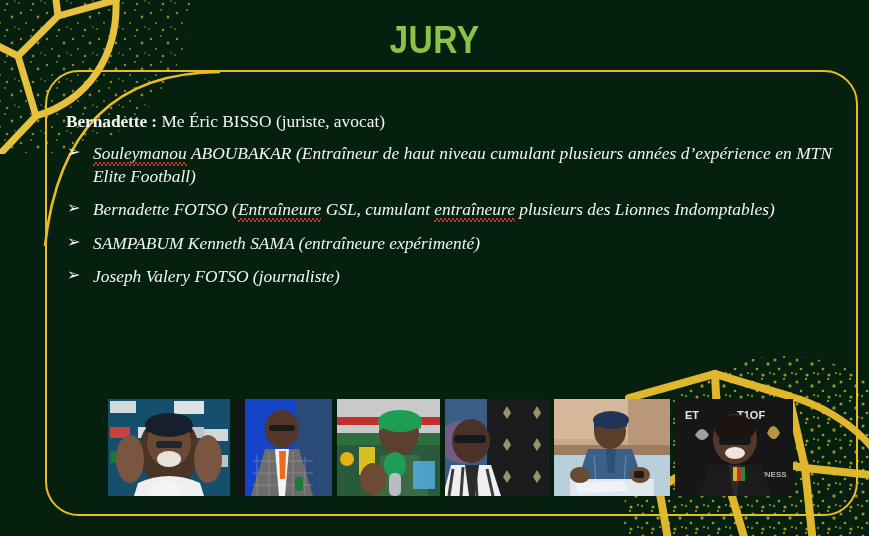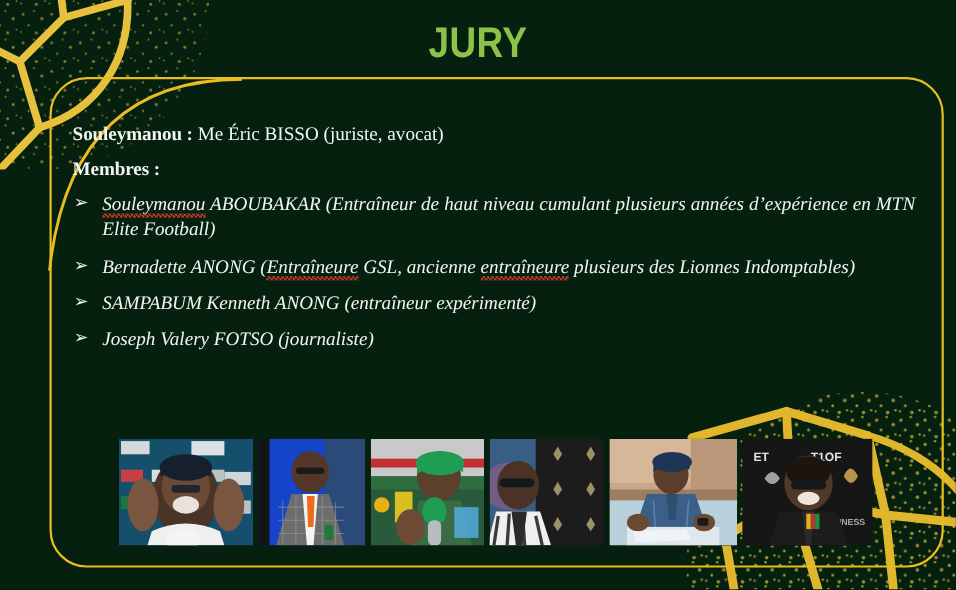--- a/index.html
+++ b/index.html
@@ -213,39 +213,38 @@
     </svg>
   </div>
 
   <div id="title">JURY</div>
 
   <div id="frame"></div>
 
   <div id="content">
 
 
-    <p class="para plain"><span class="lbl">Souleymanou :</span><span> Me Éric BISSO (juriste, avocat)</span></p>
-
-    <p class="para plain"><span class="lbl">Membres :</span></p>
+    <p class="para plain"><span class="lbl">Bernadette :</span><span> Me Éric BISSO (juriste, avocat)</span></p>
+
 
     <ul class="bullet-list">
 
       <li class="bullet-row">
         <span class="bullet-mark">➢</span>
         <div class="bullet-text"><span class="sp">Souleymanou</span><span> ABOUBAKAR (Entraîneur de haut niveau cumulant plusieurs années d’expérience en MTN Elite Football)</span></div>
       </li>
 
       <li class="bullet-row">
         <span class="bullet-mark">➢</span>
-        <div class="bullet-text"><span>Bernadette ANONG (</span><span class="sp">Entraîneure</span><span> GSL, ancienne </span><span class="sp">entraîneure</span><span> plusieurs des Lionnes Indomptables)</span></div>
+        <div class="bullet-text"><span>Bernadette FOTSO (</span><span class="sp">Entraîneure</span><span> GSL, cumulant </span><span class="sp">entraîneure</span><span> plusieurs des Lionnes Indomptables)</span></div>
       </li>
 
       <li class="bullet-row">
         <span class="bullet-mark">➢</span>
-        <div class="bullet-text plain">SAMPABUM Kenneth ANONG (entraîneur expérimenté)</div>
+        <div class="bullet-text plain">SAMPABUM Kenneth SAMA (entraîneure expérimenté)</div>
       </li>
 
       <li class="bullet-row">
         <span class="bullet-mark">➢</span>
         <div class="bullet-text plain">Joseph Valery FOTSO (journaliste)</div>
       </li>
 
     </ul>
   </div>
 

